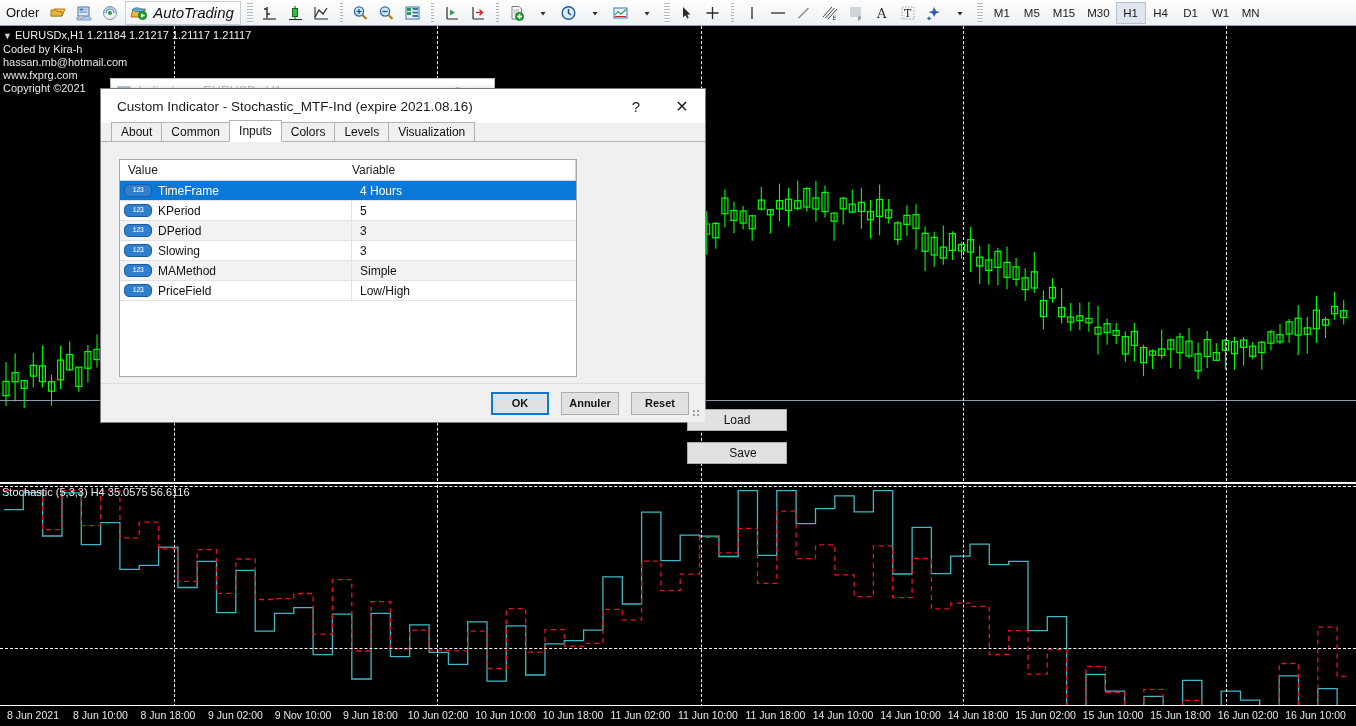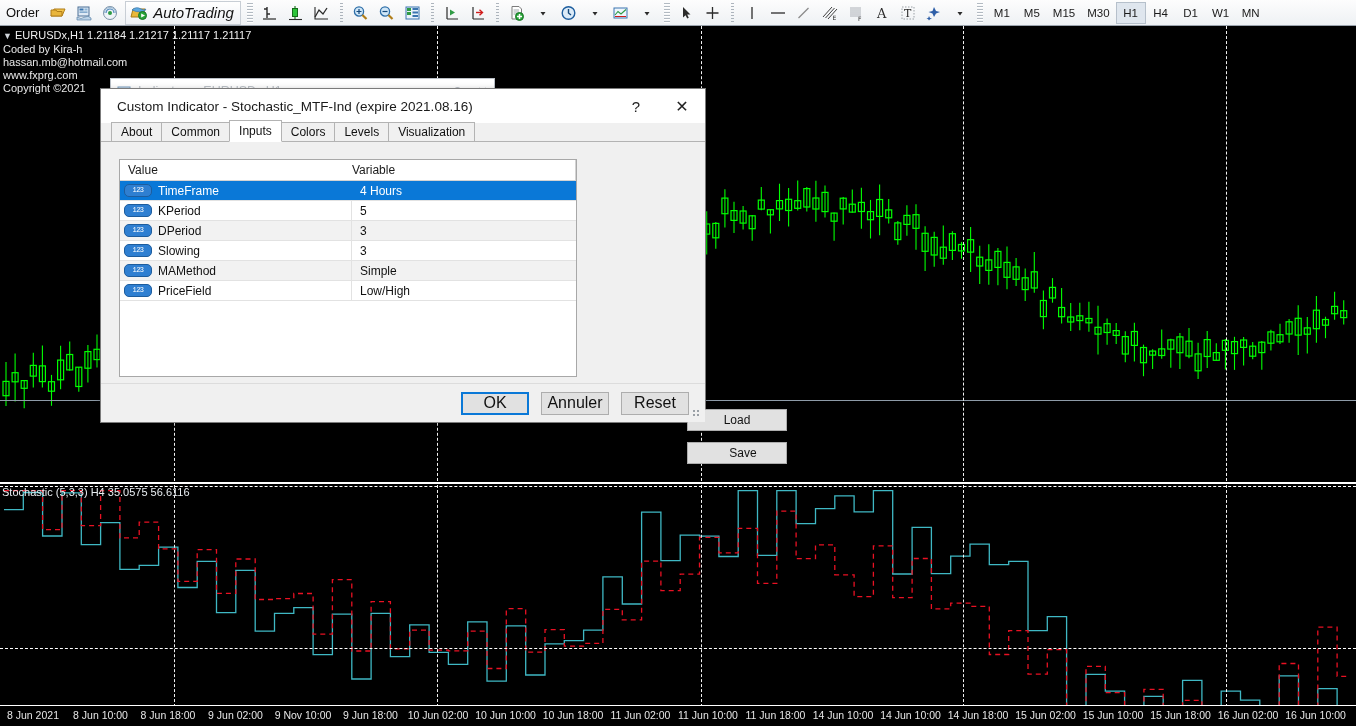--- a/index.html
+++ b/index.html
@@ -172,22 +172,22 @@
   }
   #btn-load{ top:320px; }
   #btn-save{ top:353px;padding-left:12px; }
 
   #dlg-footer{
     position:absolute; left:0; right:0; bottom:0; height:39px;
     background:#f0f0f0; border-top:1px solid #dcdcdc;
     display:flex; align-items:center; justify-content:flex-end; padding-right:16px; gap:12px;
   }
   .footbtn{
-    width:68px; height:23px; background:#e1e1e1; border:1px solid #adadad;
-    font-size:16px; color:#111; display:flex; align-items:center; justify-content:center;
+    width:58px; height:23px; background:#e1e1e1; border:1px solid #adadad;
+    font-size:11px; color:#111; display:flex; align-items:center; justify-content:center;font-weight:bold;
   }
   .footbtn.primary{ border:2px solid #0a78d7; background:#e1e1e1; }
   #dlg-grip{
     position:absolute; right:2px; bottom:2px; width:11px; height:11px;
     background-image:
       radial-gradient(circle at 2px 2px,#9aa0a6 1px,transparent 1px),
       radial-gradient(circle at 6px 6px,#9aa0a6 1px,transparent 1px),
       radial-gradient(circle at 2px 6px,#9aa0a6 1px,transparent 1px),
       radial-gradient(circle at 6px 2px,#9aa0a6 1px,transparent 1px);
   }

